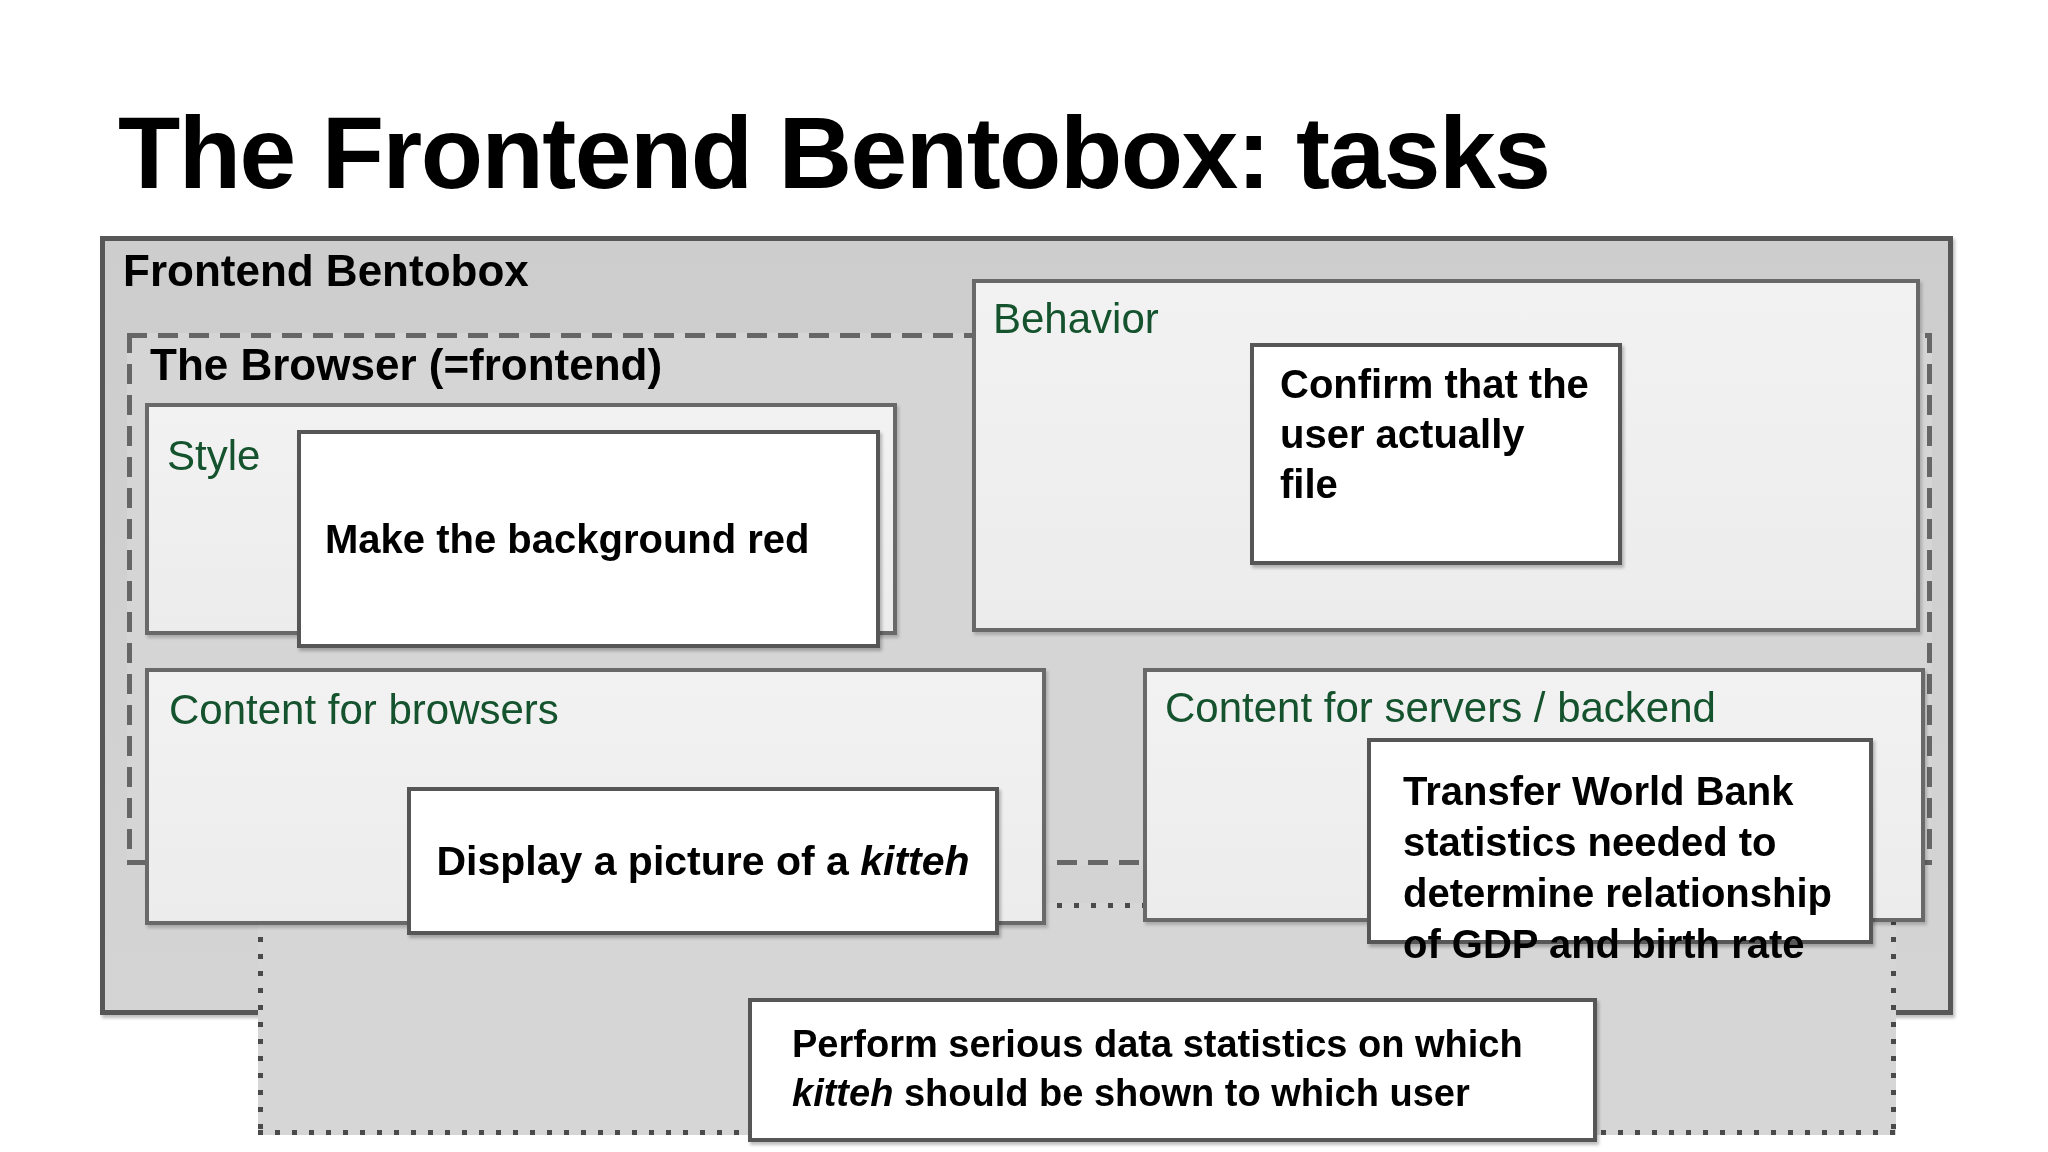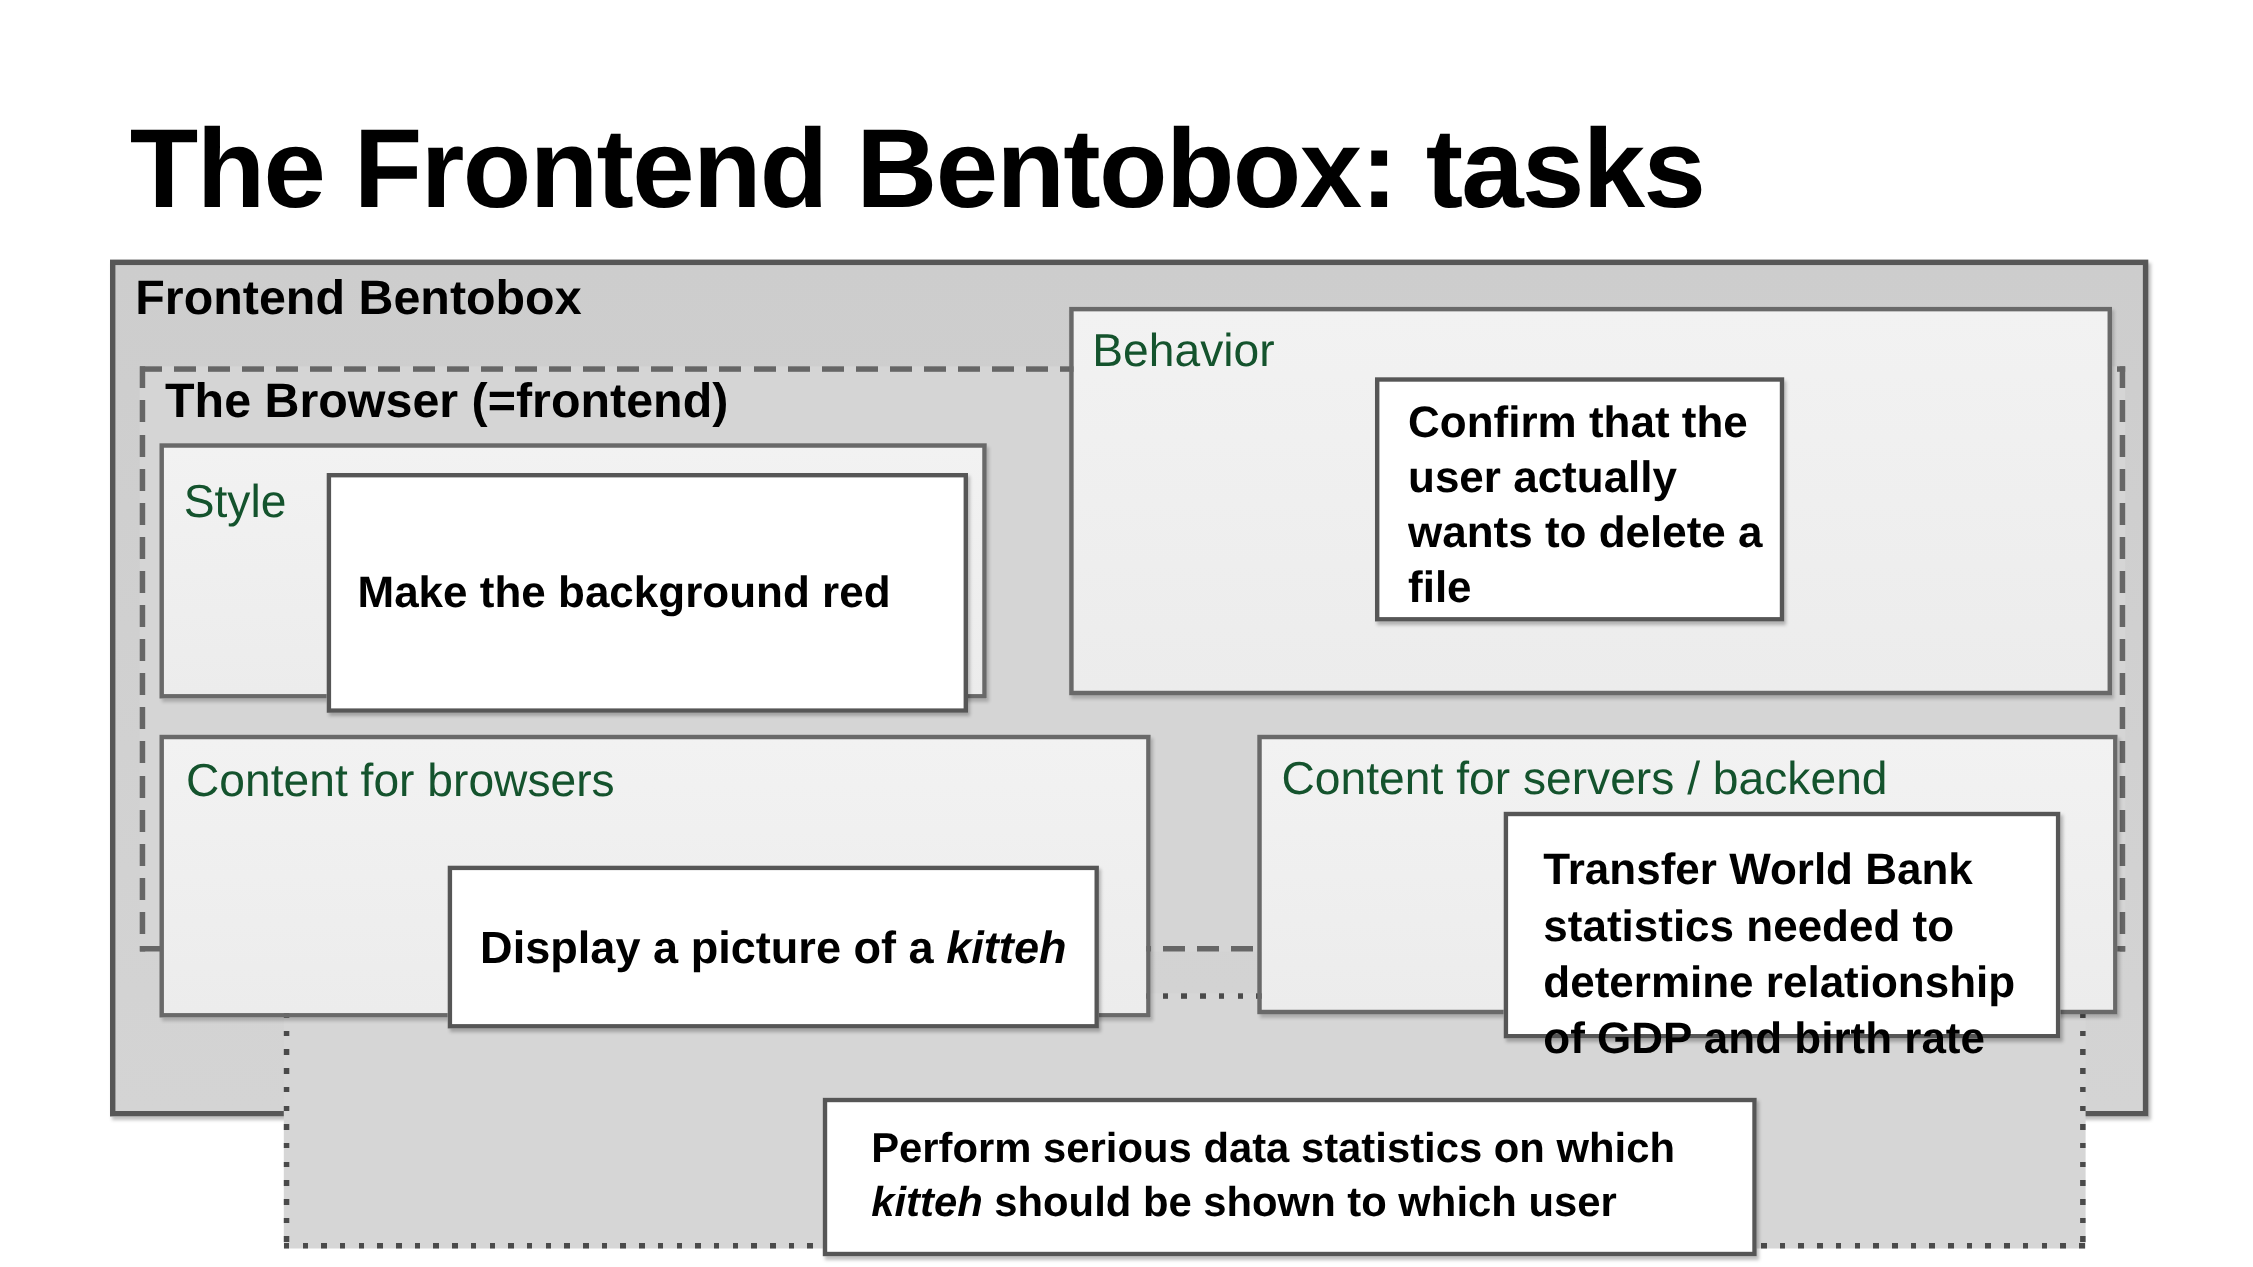--- a/index.html
+++ b/index.html
@@ -105,21 +105,20 @@
   <div class="abs panel content-servers-panel"></div>
   <div class="abs panel-label content-servers-label">Content for servers / backend</div>
 
   <div class="abs card make-card">
     <span>Make the background red</span>
   </div>
 
   <div class="abs card confirm-card">
     <div>Confirm that the</div>
     <div>user actually</div>
-    <div>wants to delete a</div>
     <div>file</div>
   </div>
 
   <div class="abs card display-card">
     <span><span>Display a picture of a </span><i>kitteh</i></span>
   </div>
 
   <div class="abs card transfer-card">
     <div>Transfer World Bank</div>
     <div>statistics needed to</div>

